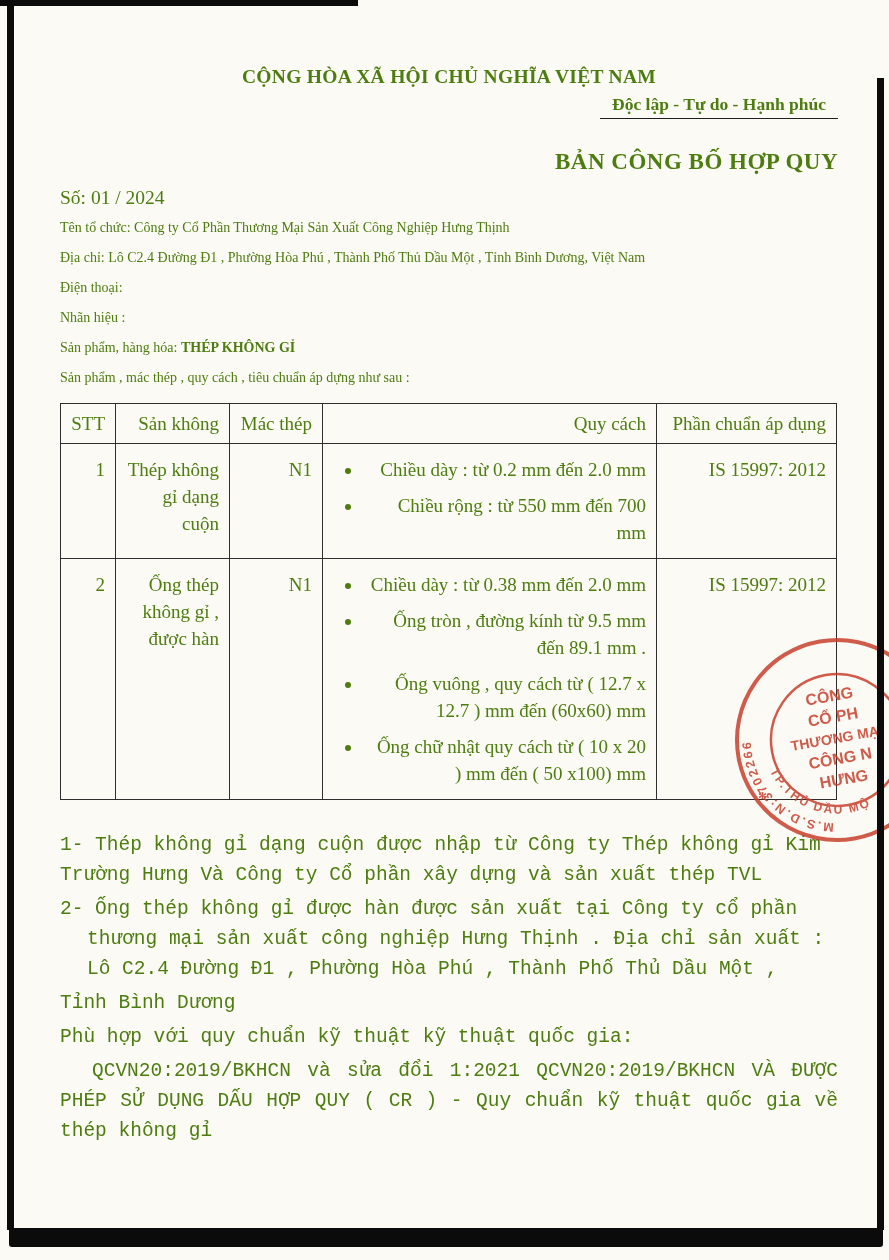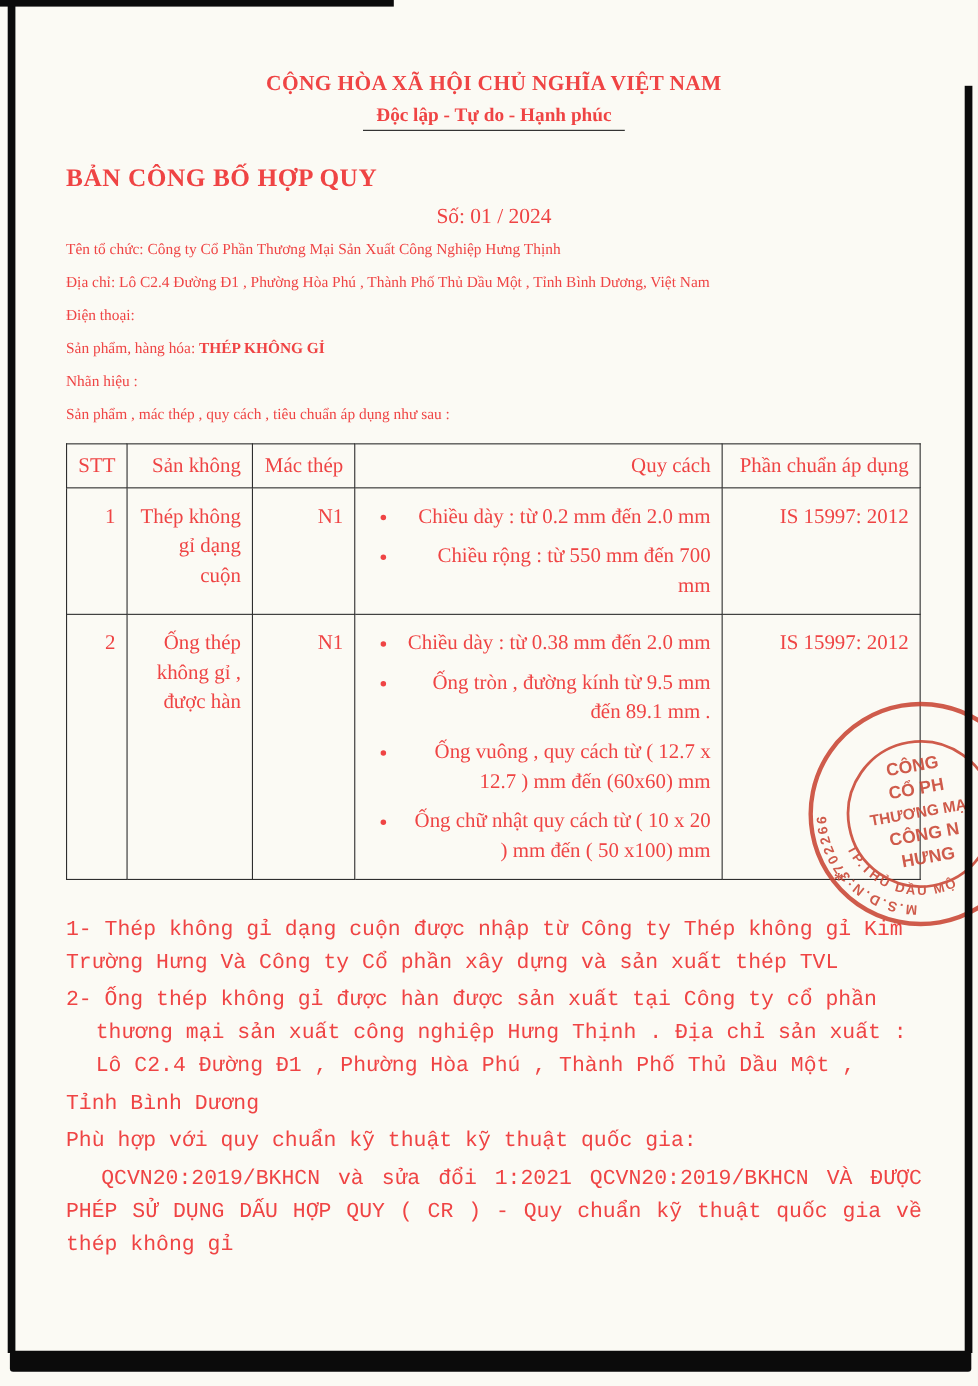--- a/index.html
+++ b/index.html
@@ -4,37 +4,37 @@
 <style>
   * { box-sizing: border-box; }
   html, body { margin: 0; padding: 0; background: #d9d9d9; }
   .page {
     position: relative;
     width: 889px; height: 1260px;
     margin: 0 auto;
     background: #fbfaf4;
     overflow: hidden;
     font-family: "Liberation Serif", serif;
-    color: #ef4444;
+    color: #4d7c0f;
   }
   
   .edge { position: absolute; background: #0b0b0b; z-index: 6; }
   .edge-left  { left: 7px;  top: 0;      width: 7px;  height: 1230px; }
   .edge-top   { left: 0;    top: 0;      width: 358px; height: 6px; }
   .edge-right { left: 877px; top: 78px;  width: 7px;  height: 1152px; }
   .edge-bottom{ left: 9px;  top: 1228px; width: 874px; height: 19px; border-radius: 3px; }
 
   .content { position: absolute; left: 60px; top: 66px; width: 778px; z-index: 2; }
 
   .nat-h1 { text-align: center; font-weight: bold; font-size: 19.5px; letter-spacing: .3px; }
-  .nat-h2 { text-align: center; margin-top: 6px; font-weight: bold; font-size: 17.5px; }
+  .nat-h2 { text-align: right; margin-top: 6px; font-weight: bold; font-size: 17.5px; }
   .nat-h2 .ul { display: inline-block; border-bottom: 1.6px solid #1e1e1e; padding: 0 12px 3px; }
 
-  .doc-title  { text-align: left; margin-top: 30px; font-weight: bold; font-size: 23px; letter-spacing: .5px; }
-  .doc-number { text-align: center; margin-top: 12px; font-size: 19.5px; }
+  .doc-title  { text-align: right; margin-top: 30px; font-weight: bold; font-size: 23px; letter-spacing: .5px; }
+  .doc-number { margin-top: 12px; font-size: 19.5px; }
 
   .info { margin-top: 4px; font-size: 14px; line-height: 30px; }
   .info p { margin: 0; }
   .indent { margin-left: 15px; }
   .bold { font-weight: bold; }
 
   table.spec { border-collapse: collapse; margin-top: 10px; width: 776px; table-layout: fixed; font-size: 19px; }
   .spec th, .spec td { border: 1.4px solid #2e2e2e; padding: 6px 10px; text-align: right; font-weight: normal; }
   .spec th { height: 40px; vertical-align: middle; }
   .spec td { vertical-align: top; padding-top: 12px; padding-bottom: 12px; line-height: 27px; }
@@ -69,23 +69,23 @@
       <span class="ul">Độc lập - Tự do - Hạnh phúc</span>
     </div>
 
     <div class="doc-title">BẢN CÔNG BỐ HỢP QUY</div>
     <div class="doc-number">Số: 01 / 2024</div>
 
     <div class="info">
       <p>Tên tổ chức: Công ty Cổ Phần Thương Mại Sản Xuất Công Nghiệp Hưng Thịnh</p>
       <p>Địa chỉ: Lô C2.4 Đường Đ1 , Phường Hòa Phú , Thành Phố Thủ Dầu Một , Tỉnh Bình Dương, Việt Nam</p>
       <p>Điện thoại:</p>
+      <p class="indent">Nhãn hiệu :</p>
       <p class="indent"><span>Sản phẩm, hàng hóa: </span><span class="bold">THÉP KHÔNG GỈ</span></p>
-      <p class="indent">Nhãn hiệu :</p>
-      <p class="indent">Sản phẩm , mác thép , quy cách , tiêu chuẩn áp dụng như sau :</p>
+      <p class="indent">Sản phẩm , mác thép , quy cách , tiêu chuẩn áp dựng như sau :</p>
     </div>
 
     <table class="spec">
       <colgroup>
         <col style="width:55px">
           <col style="width:114px">
           <col style="width:93px">
           <col style="width:334px">
           <col style="width:180px">
       </colgroup>

